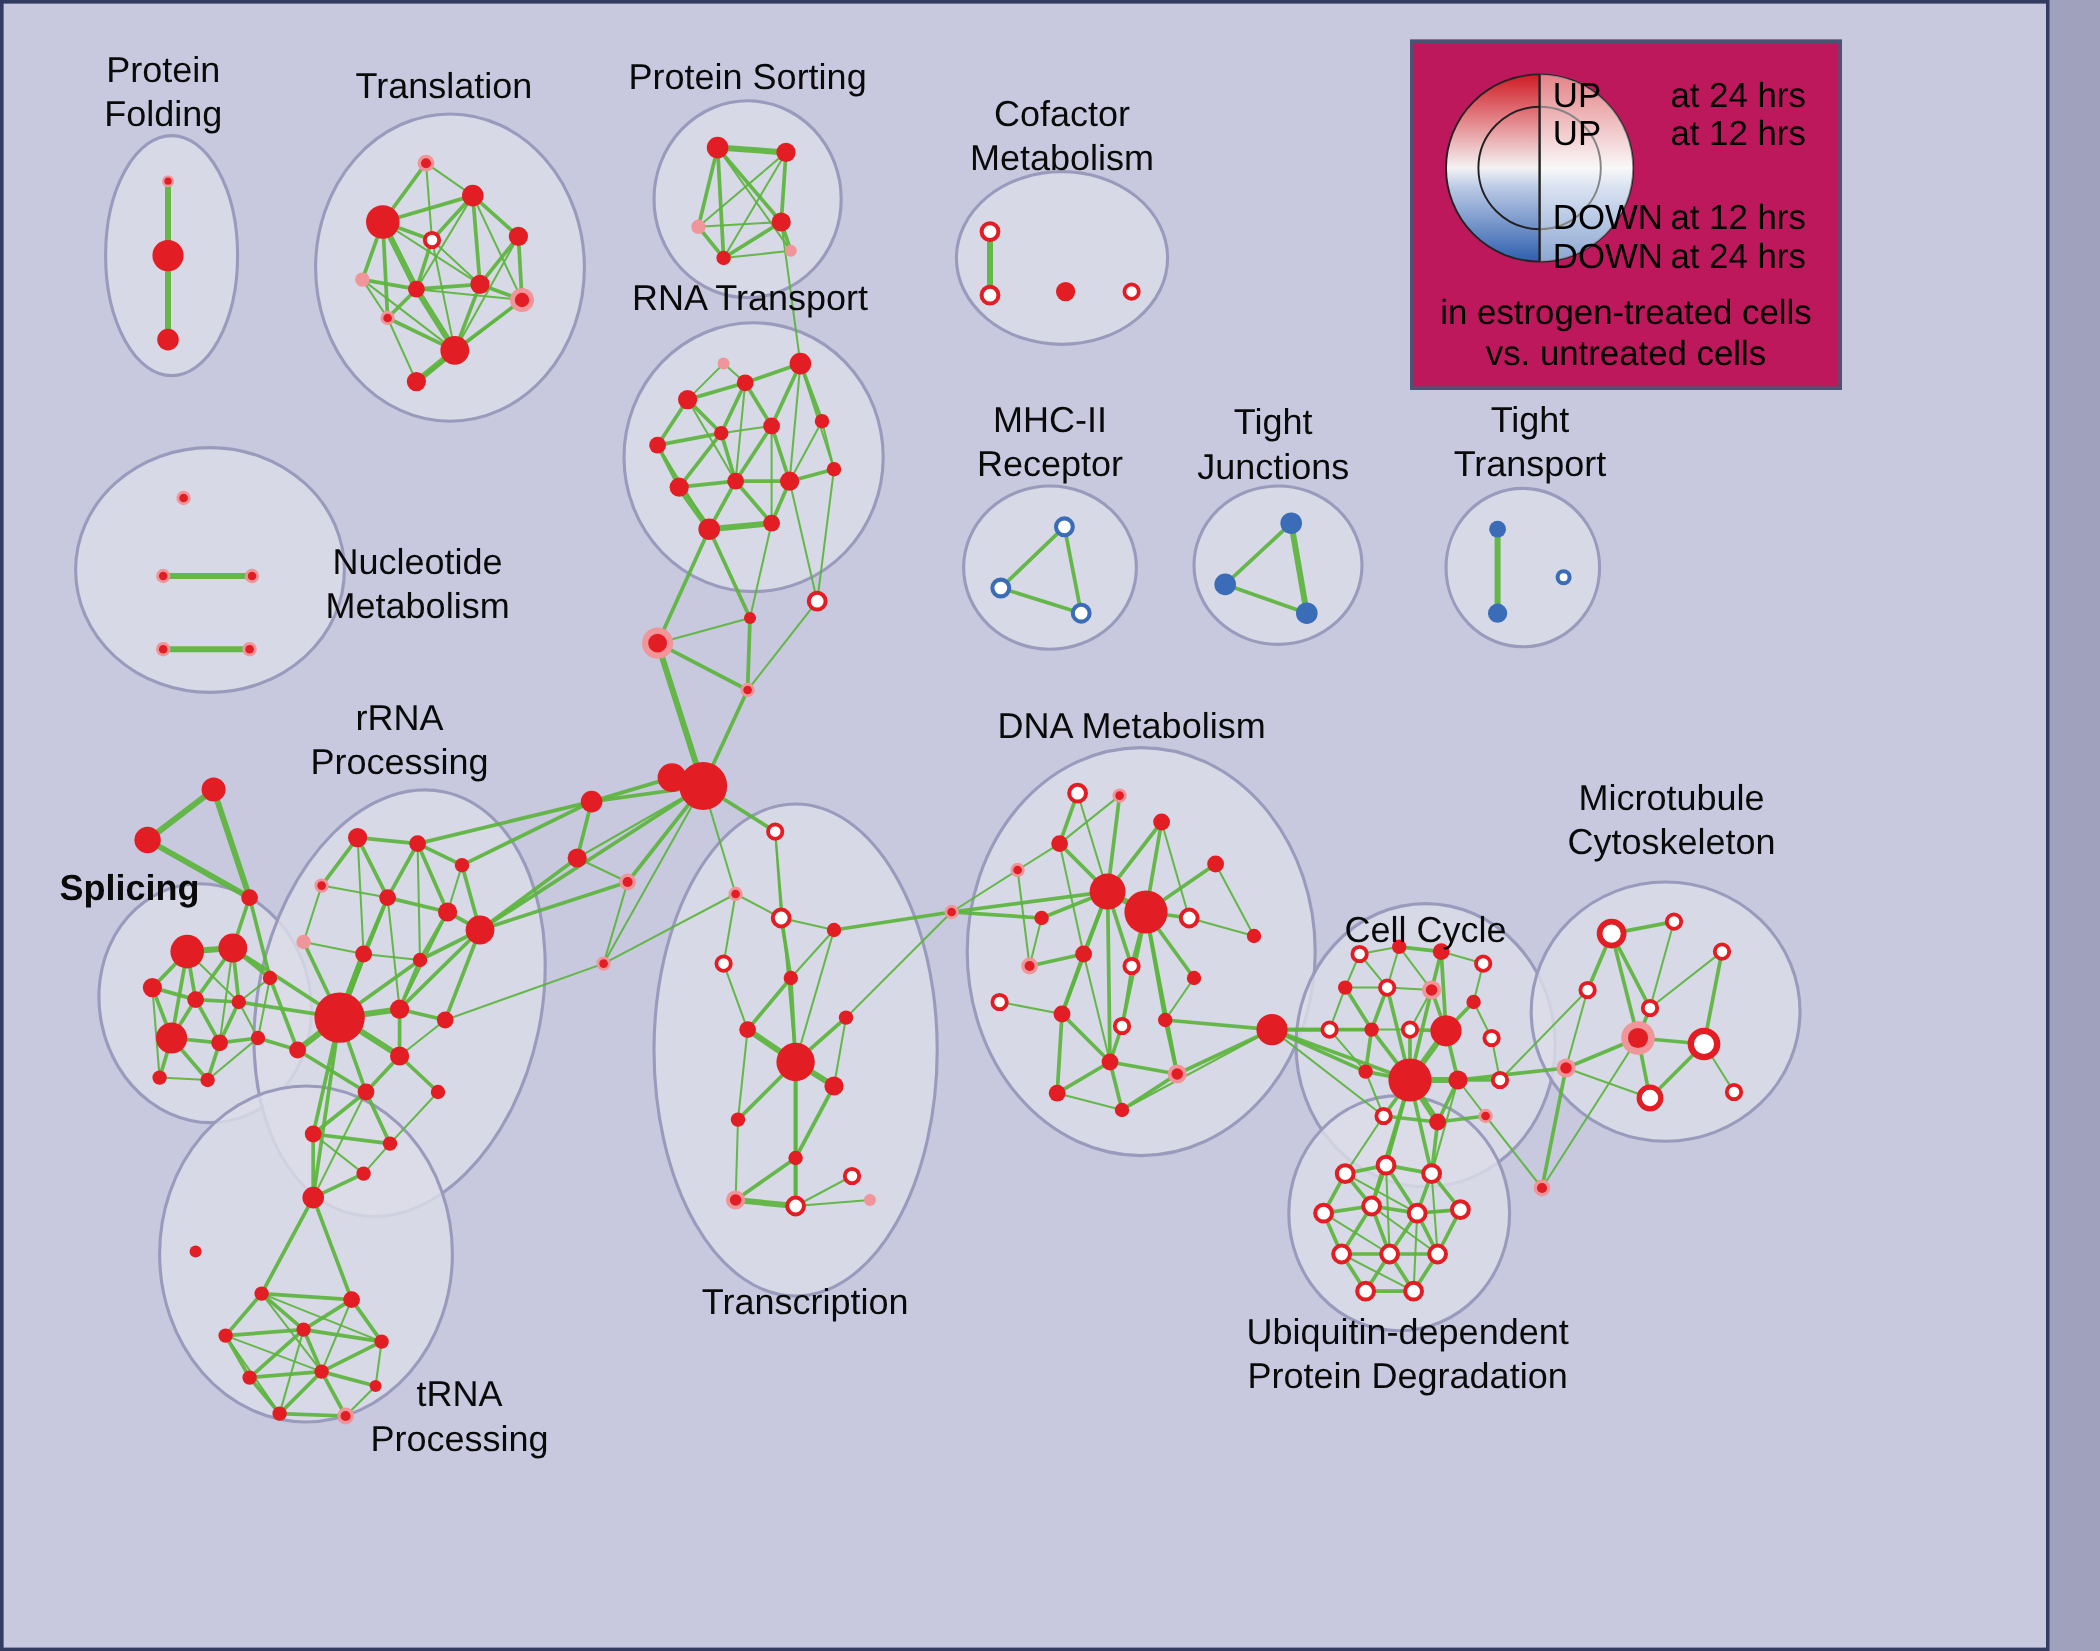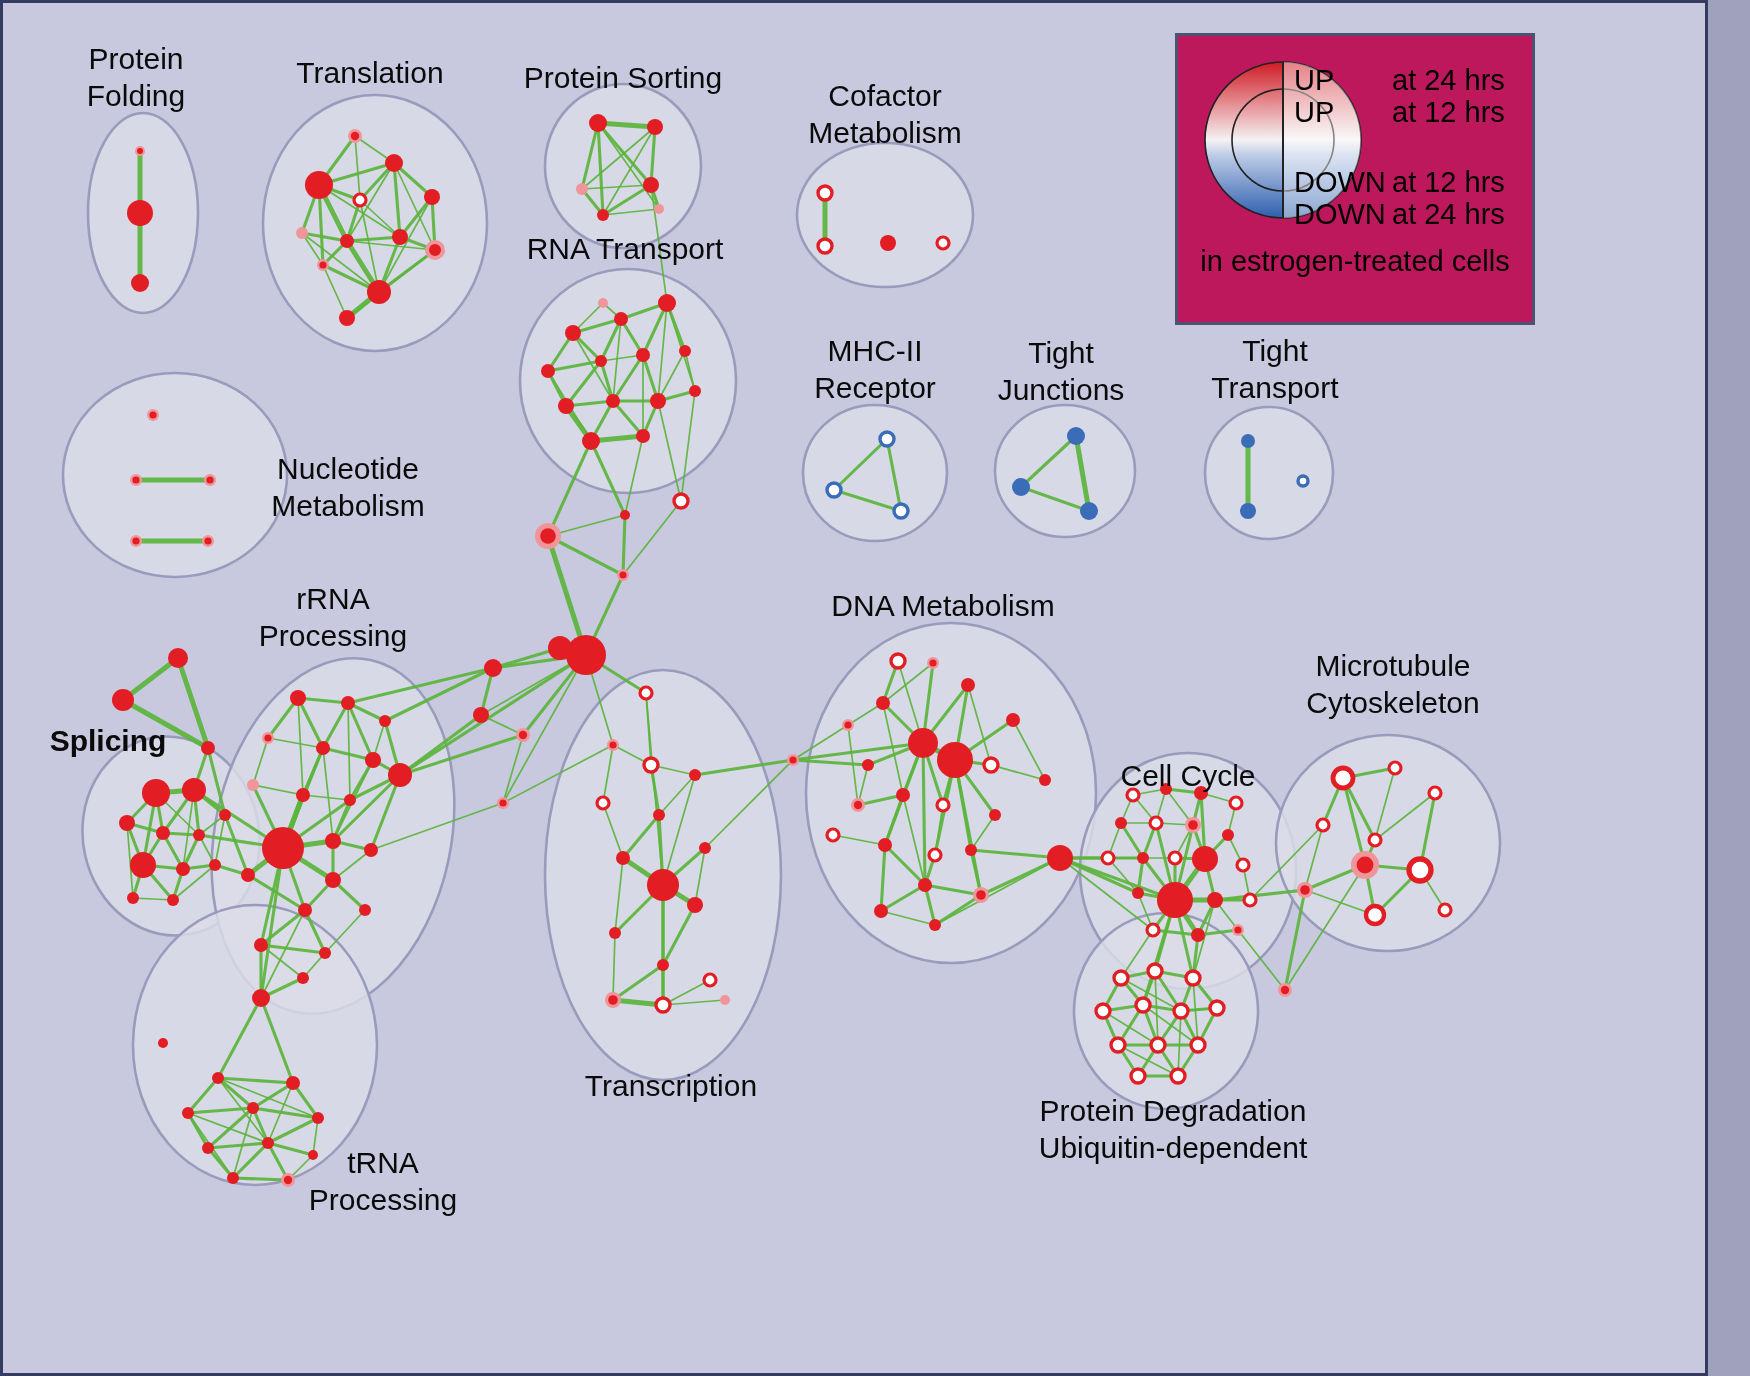--- a/index.html
+++ b/index.html
@@ -684,21 +684,21 @@
     </svg>
 
   <div id="labels">
       <div class="cluster-label" style="left: 133px; top: 38px;">
         <div>Protein</div>
         <div>Folding</div>
       </div>
       <div class="cluster-label" style="left: 367px; top: 52px;">
         <div>Translation</div>
       </div>
-      <div class="cluster-label" style="left: 620px; top: 57px;">
+      <div class="cluster-label" style="left: 620px; top: 44px;">
         <div>Protein Sorting</div>
       </div>
       <div class="cluster-label" style="left: 622px; top: 228px;">
         <div>RNA Transport</div>
       </div>
       <div class="cluster-label" style="left: 882px; top: 75px;">
         <div>Cofactor</div>
         <div>Metabolism</div>
       </div>
       <div class="cluster-label" style="left: 345px; top: 448px;">
@@ -731,22 +731,22 @@
       <div class="cluster-label" style="left: 668px; top: 1065px;">
         <div>Transcription</div>
       </div>
       <div class="cluster-label" style="left: 940px; top: 585px;">
         <div>DNA Metabolism</div>
       </div>
       <div class="cluster-label" style="left: 1185px; top: 755px;">
         <div>Cell Cycle</div>
       </div>
       <div class="cluster-label" style="left: 1170px; top: 1090px;">
+        <div>Ubiquitin-dependent</div>
         <div>Protein Degradation</div>
-        <div>Ubiquitin-dependent</div>
       </div>
       <div class="cluster-label" style="left: 1390px; top: 645px;">
         <div>Microtubule</div>
         <div>Cytoskeleton</div>
       </div>
     </div>
 
   <div class="legend">
     <svg class="legend-glyph" width="210" height="196" viewBox="0 0 210 196">
       <defs>
@@ -774,16 +774,17 @@
     <div class="lg-row" style="top:130px">
       <span class="dir">DOWN</span>
       <span class="time">at 12 hrs</span>
     </div>
     <div class="lg-row" style="top:162px">
       <span class="dir">DOWN</span>
       <span class="time">at 24 hrs</span>
     </div>
     <div class="lg-cap">
       <div>in estrogen-treated cells</div>
+      <div>vs. untreated cells</div>
     </div>
   </div>
 
 </div>
 
 </body></html>

